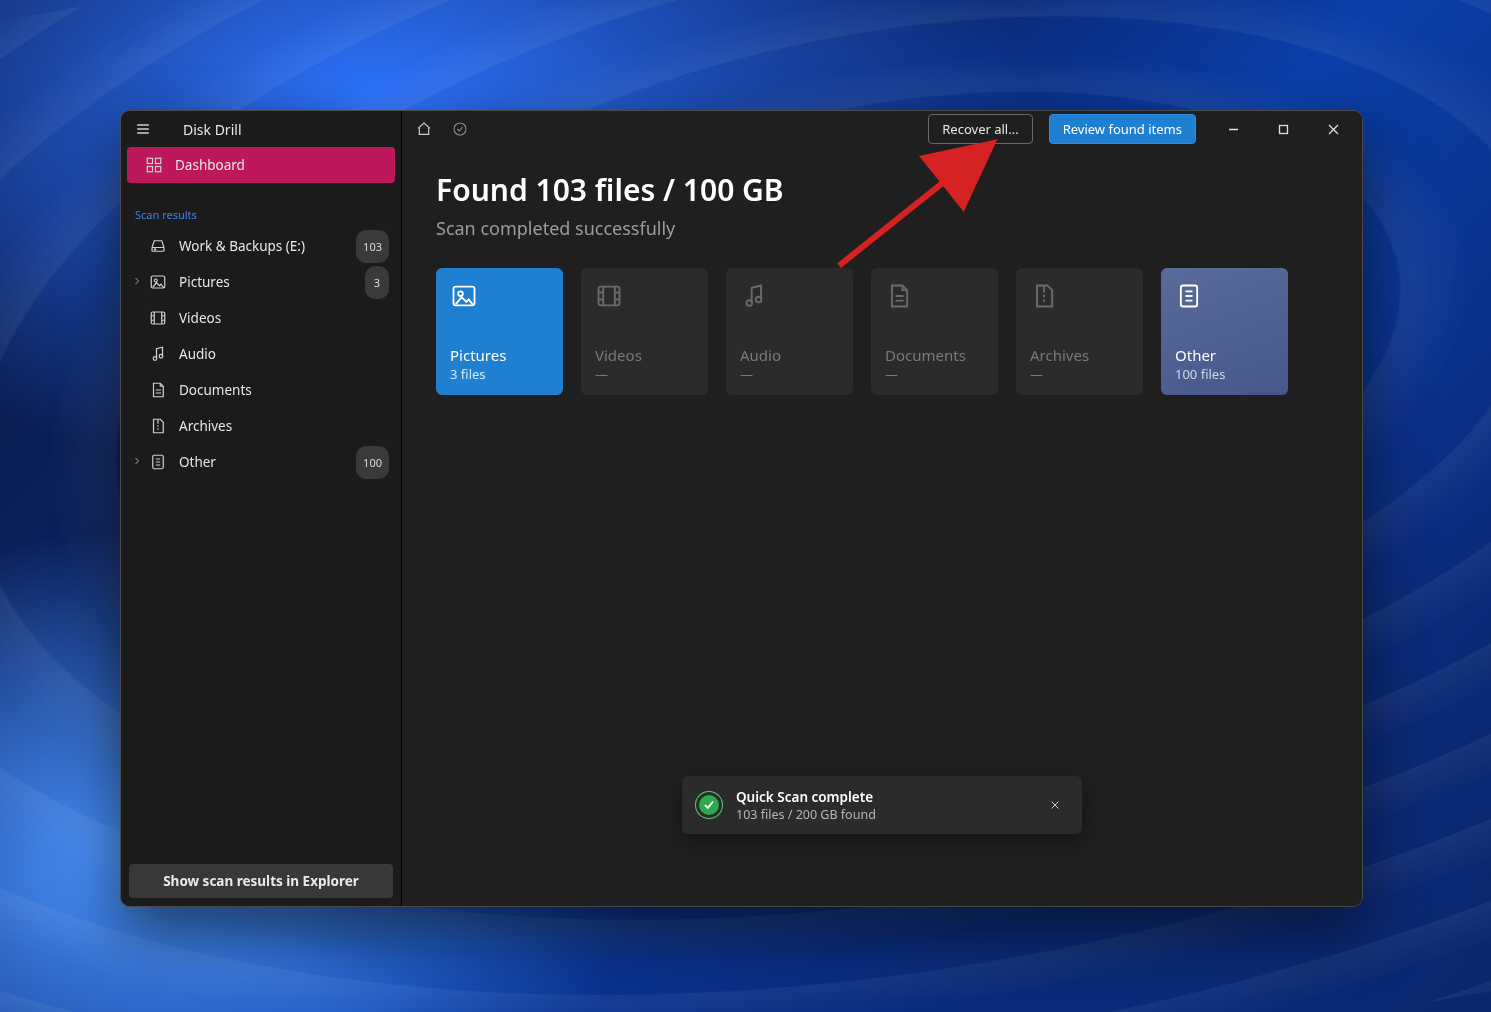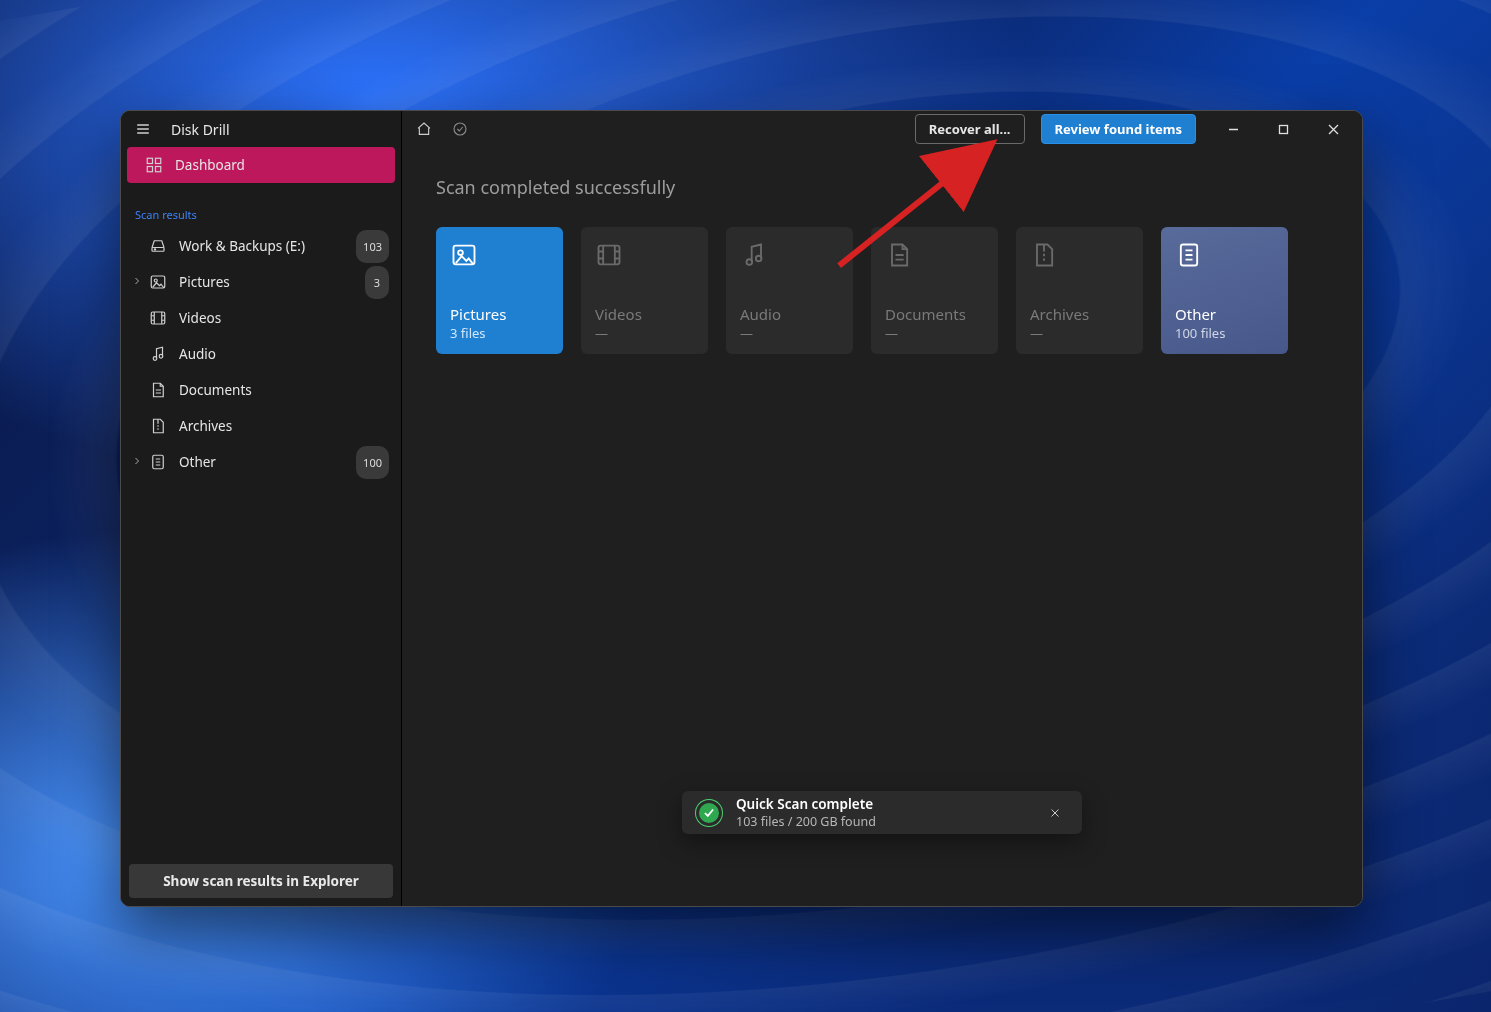--- a/index.html
+++ b/index.html
@@ -43,21 +43,21 @@
     background: #1b1b1b;
     display: flex; flex-direction: column;
     border-right: 1px solid #000;
   }
   .sb-header {
     height: 36px; display: flex; align-items: center; gap: 14px;
     padding: 0 8px;
   }
   .hamburger { width: 28px; height: 28px; display:flex; align-items:center; justify-content:center; cursor:pointer; border-radius:4px;}
   .hamburger svg{width:16px;height:16px;stroke:#d0d0d0;}
-  .app-title { color:#e6e6e6; font-size:14px; }
+  .app-title { color:#e6e6e6; font-size:14px;margin-left:12px; }
 
   .nav-item, .tree-item {
     display:flex; align-items:center;
     height:36px; padding:0 12px 0 18px;
     color:#e6e6e6; font-size:13.5px;
     gap:12px; cursor:pointer;
   }
   .nav-item.active { background:#be185d; border-radius:4px; margin:0 6px;}
   .nav-item .ic, .tree-item .ic { width:18px;height:18px; display:flex;align-items:center;justify-content:center; flex:0 0 18px;}
   .tree-item { padding-left:28px; position:relative;}
@@ -83,21 +83,21 @@
   
   .main { flex:1; background:#1f1f1f; position:relative; display:flex; flex-direction:column;}
   .topbar {
     height:36px; display:flex; align-items:center; padding:0 6px; gap:4px;
   }
   .icon-btn { width:32px;height:30px;display:flex;align-items:center;justify-content:center;border-radius:4px;cursor:pointer;}
   .icon-btn svg{width:16px;height:16px;}
   .topbar .sp{flex:1;}
   .pill-btn {
     height:30px; padding:0 13px; border-radius:4px; font-size:13px;
-    display:flex;align-items:center; cursor:pointer;font-weight:bold;
+    display:flex;align-items:center; cursor:pointer;
   }
   .pill-outline { border:1px solid #6a6a6a; color:#e6e6e6; background:transparent;}
   .pill-primary { background:#1f7fd1; color:#fff; border:1px solid #2a90e6;}
   .win-ctrl { width:46px; height:30px; display:flex;align-items:center;justify-content:center; cursor:pointer;}
   .win-ctrl svg{width:11px;height:11px;stroke:#e0e0e0;fill:none;stroke-width:1.3;}
 
   .content { padding: 22px 34px 0; }
   .heading { color:#fff; font-size:30px; font-weight:600; }
   .subheading { color:#9d9d9d; font-size:18px; margin-top:6px;}
 
@@ -116,21 +116,21 @@
   .card.primary {background:#1f7fd1;}
   .card.primary .card-title{color:#fff;} .card.primary .card-sub{color:#cfe8ff;}
   .card.primary .card-ic svg{stroke:#fff;fill:none;}
   .card.other {background:linear-gradient(160deg,#586b9a 0%,#47578a 100%);}
   .card.other .card-title{color:#fff;} .card.other .card-sub{color:#d0d6e6;}
   .card.other .card-ic svg{stroke:#fff;fill:none;}
 
   
   .toast {
     position:absolute; left:50%; transform:translateX(-50%);
-    bottom:72px; width:400px; height:43px;
+    bottom:72px; width:400px; height:58px;
     background:#2b2b2b; border-radius:6px;
     display:flex; align-items:center; padding:0 14px; gap:14px;
     box-shadow:0 8px 24px rgba(0,0,0,.4);
   }
   .toast .check{
     width:26px;height:26px;border-radius:50%;
     background:#2fa84f;border:3px solid #2b2b2b;
     box-shadow:0 0 0 1px #4cd06f;
     display:flex;align-items:center;justify-content:center;
   }
@@ -300,20 +300,21 @@
           </svg>
         </div>
       <div class="win-ctrl close">
           <svg viewBox="0 0 11 11">
             <path d="M1 1l9 9M10 1l-9 9"></path>
           </svg>
         </div>
     </div>
 
     <div class="content">
+      <div class="heading">Found 103 files / 100 GB</div>
       <div class="subheading">Scan completed successfully</div>
       <div class="cards" id="cards">
           <div class="card primary">
             <div class="card-ic"><svg viewBox="0 0 24 24">
                 <rect x="3" y="4" width="18" height="16" rx="2"></rect>
                 <circle cx="9" cy="10" r="2"></circle>
                 <path d="m5 19 5-6 4 4 2-2 4 5"></path>
               </svg></div>
             <div>
               <div class="card-title">Pictures</div>

